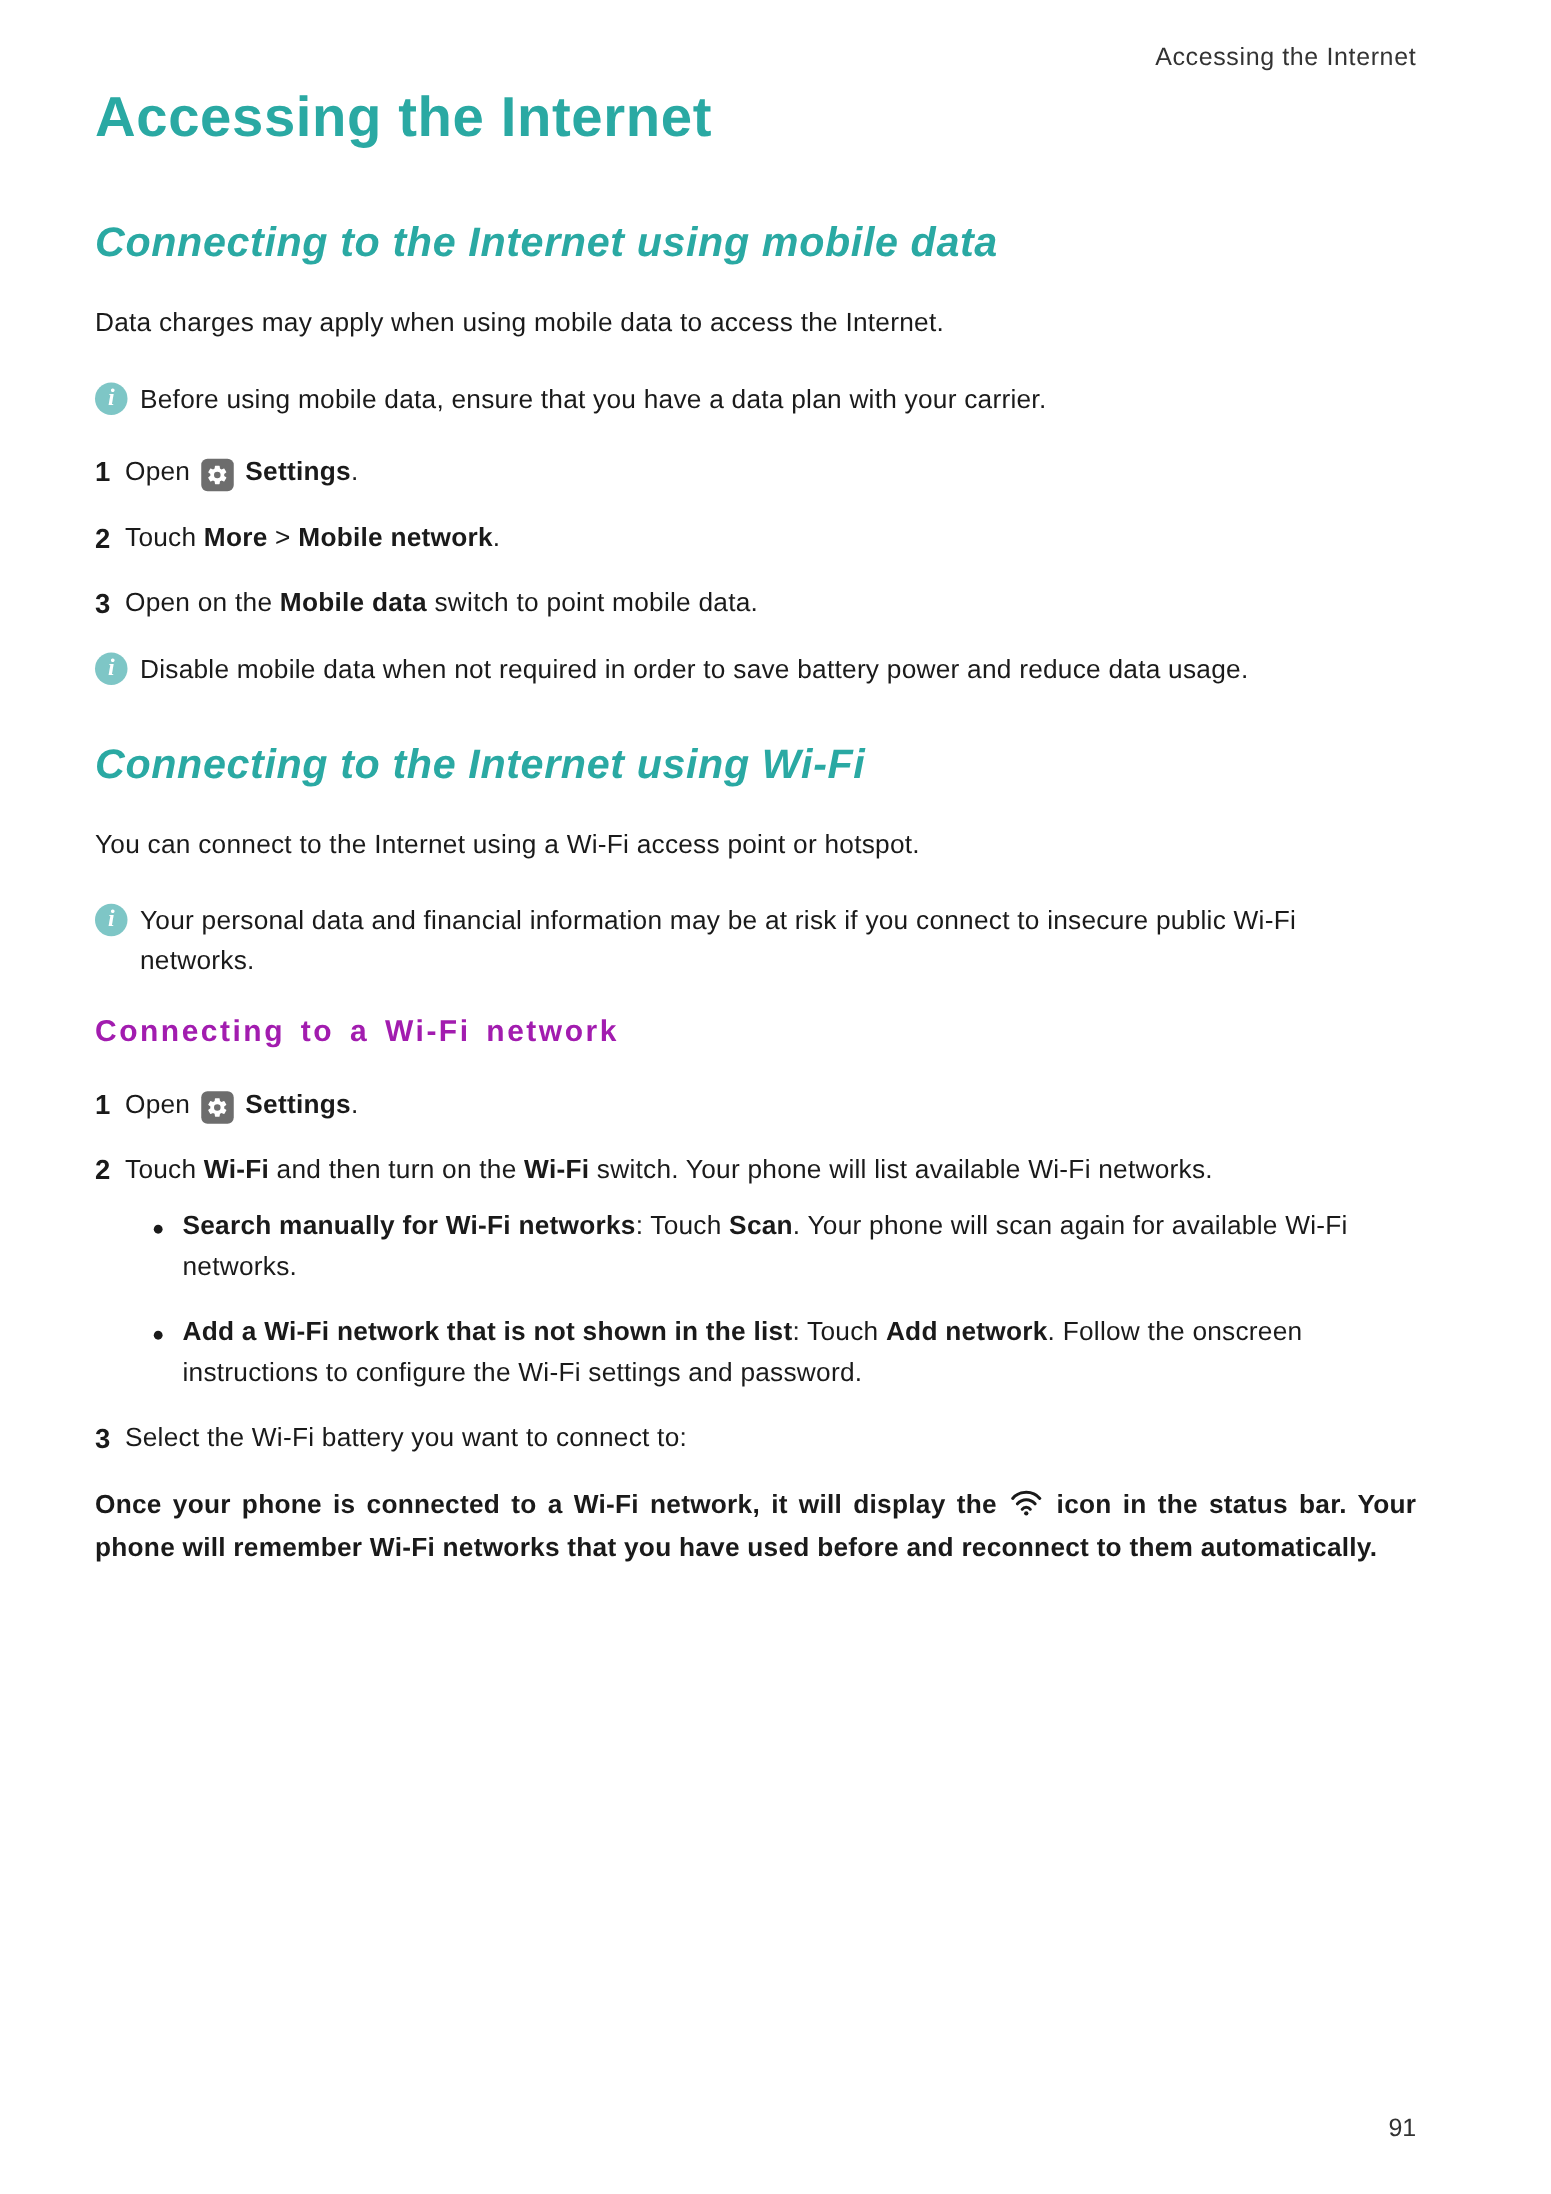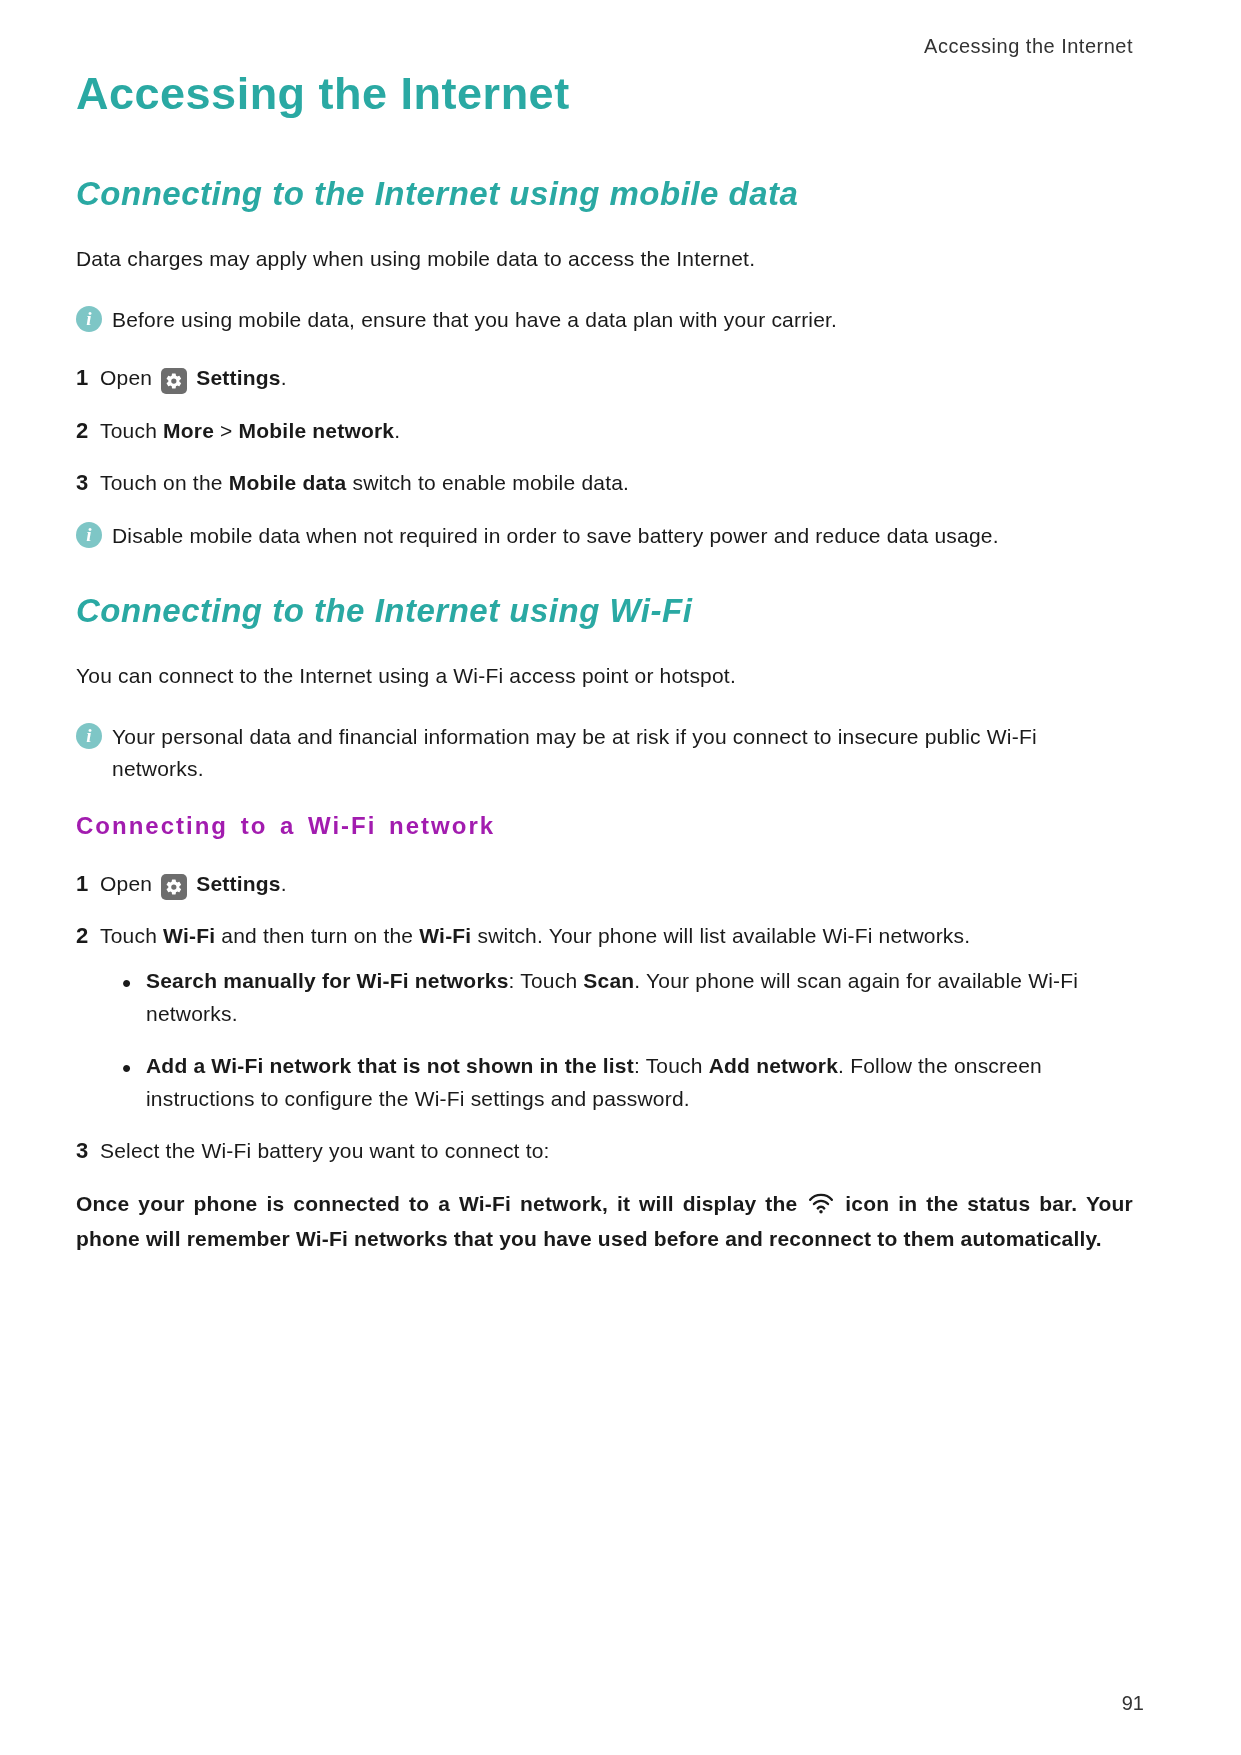--- a/index.html
+++ b/index.html
@@ -153,21 +153,21 @@
   }
   .wifi-icon svg {
     width: 26px;
     height: 22px;
     stroke: #1a1a1a;
     fill: none;
   }
   .page-num {
     position: absolute;
     bottom: 40px;
-    right: 59px;
+    right: 70px;
     font-size: 20px;
     color: #333;
   }
   .block { margin-bottom: 40px; }
 </style>
 </head>
 <body>
 
 <div class="page">
 
@@ -192,21 +192,21 @@
           <svg viewBox="0 0 24 24">
               <path d="M19.14,12.94a7,7,0,0,0,.05-.94,7,7,0,0,0-.05-.94l2.11-1.65a.5.5,0,0,0,.12-.64l-2-3.46a.5.5,0,0,0-.61-.22l-2.49,1a7,7,0,0,0-1.62-.94l-.38-2.65A.5.5,0,0,0,13.78,2H9.78a.5.5,0,0,0-.49.42L8.91,5.07a7,7,0,0,0-1.62.94l-2.49-1a.5.5,0,0,0-.61.22l-2,3.46a.5.5,0,0,0,.12.64L4.42,11a7,7,0,0,0-.05.94,7,7,0,0,0,.05.94L2.31,14.53a.5.5,0,0,0-.12.64l2,3.46a.5.5,0,0,0,.61.22l2.49-1a7,7,0,0,0,1.62.94l.38,2.65a.5.5,0,0,0,.49.42h4a.5.5,0,0,0,.49-.42l.38-2.65a7,7,0,0,0,1.62-.94l2.49,1a.5.5,0,0,0,.61-.22l2-3.46a.5.5,0,0,0-.12-.64ZM11.78,15.5A3.5,3.5,0,1,1,15.28,12,3.5,3.5,0,0,1,11.78,15.5Z"></path>
             </svg>
         </span>
         <span class="bold">Settings</span><span>.</span>
       </li>
       <li>
         <span>Touch </span><span class="bold">More</span><span> &gt; </span><span class="bold">Mobile network</span><span>.</span>
       </li>
       <li>
-        <span>Touch on the </span><span class="bold">Mobile data</span><span> switch to enable mobile data.</span>
+        <span>Open on the </span><span class="bold">Mobile data</span><span> switch to point mobile data.</span>
       </li>
     </ol>
 
     <div class="info-row">
       <span class="info-icon">i</span>
       <span class="info-text">Disable mobile data when not required in order to save battery power and reduce data usage.</span>
     </div>
   </div>
 
   <div class="block">

